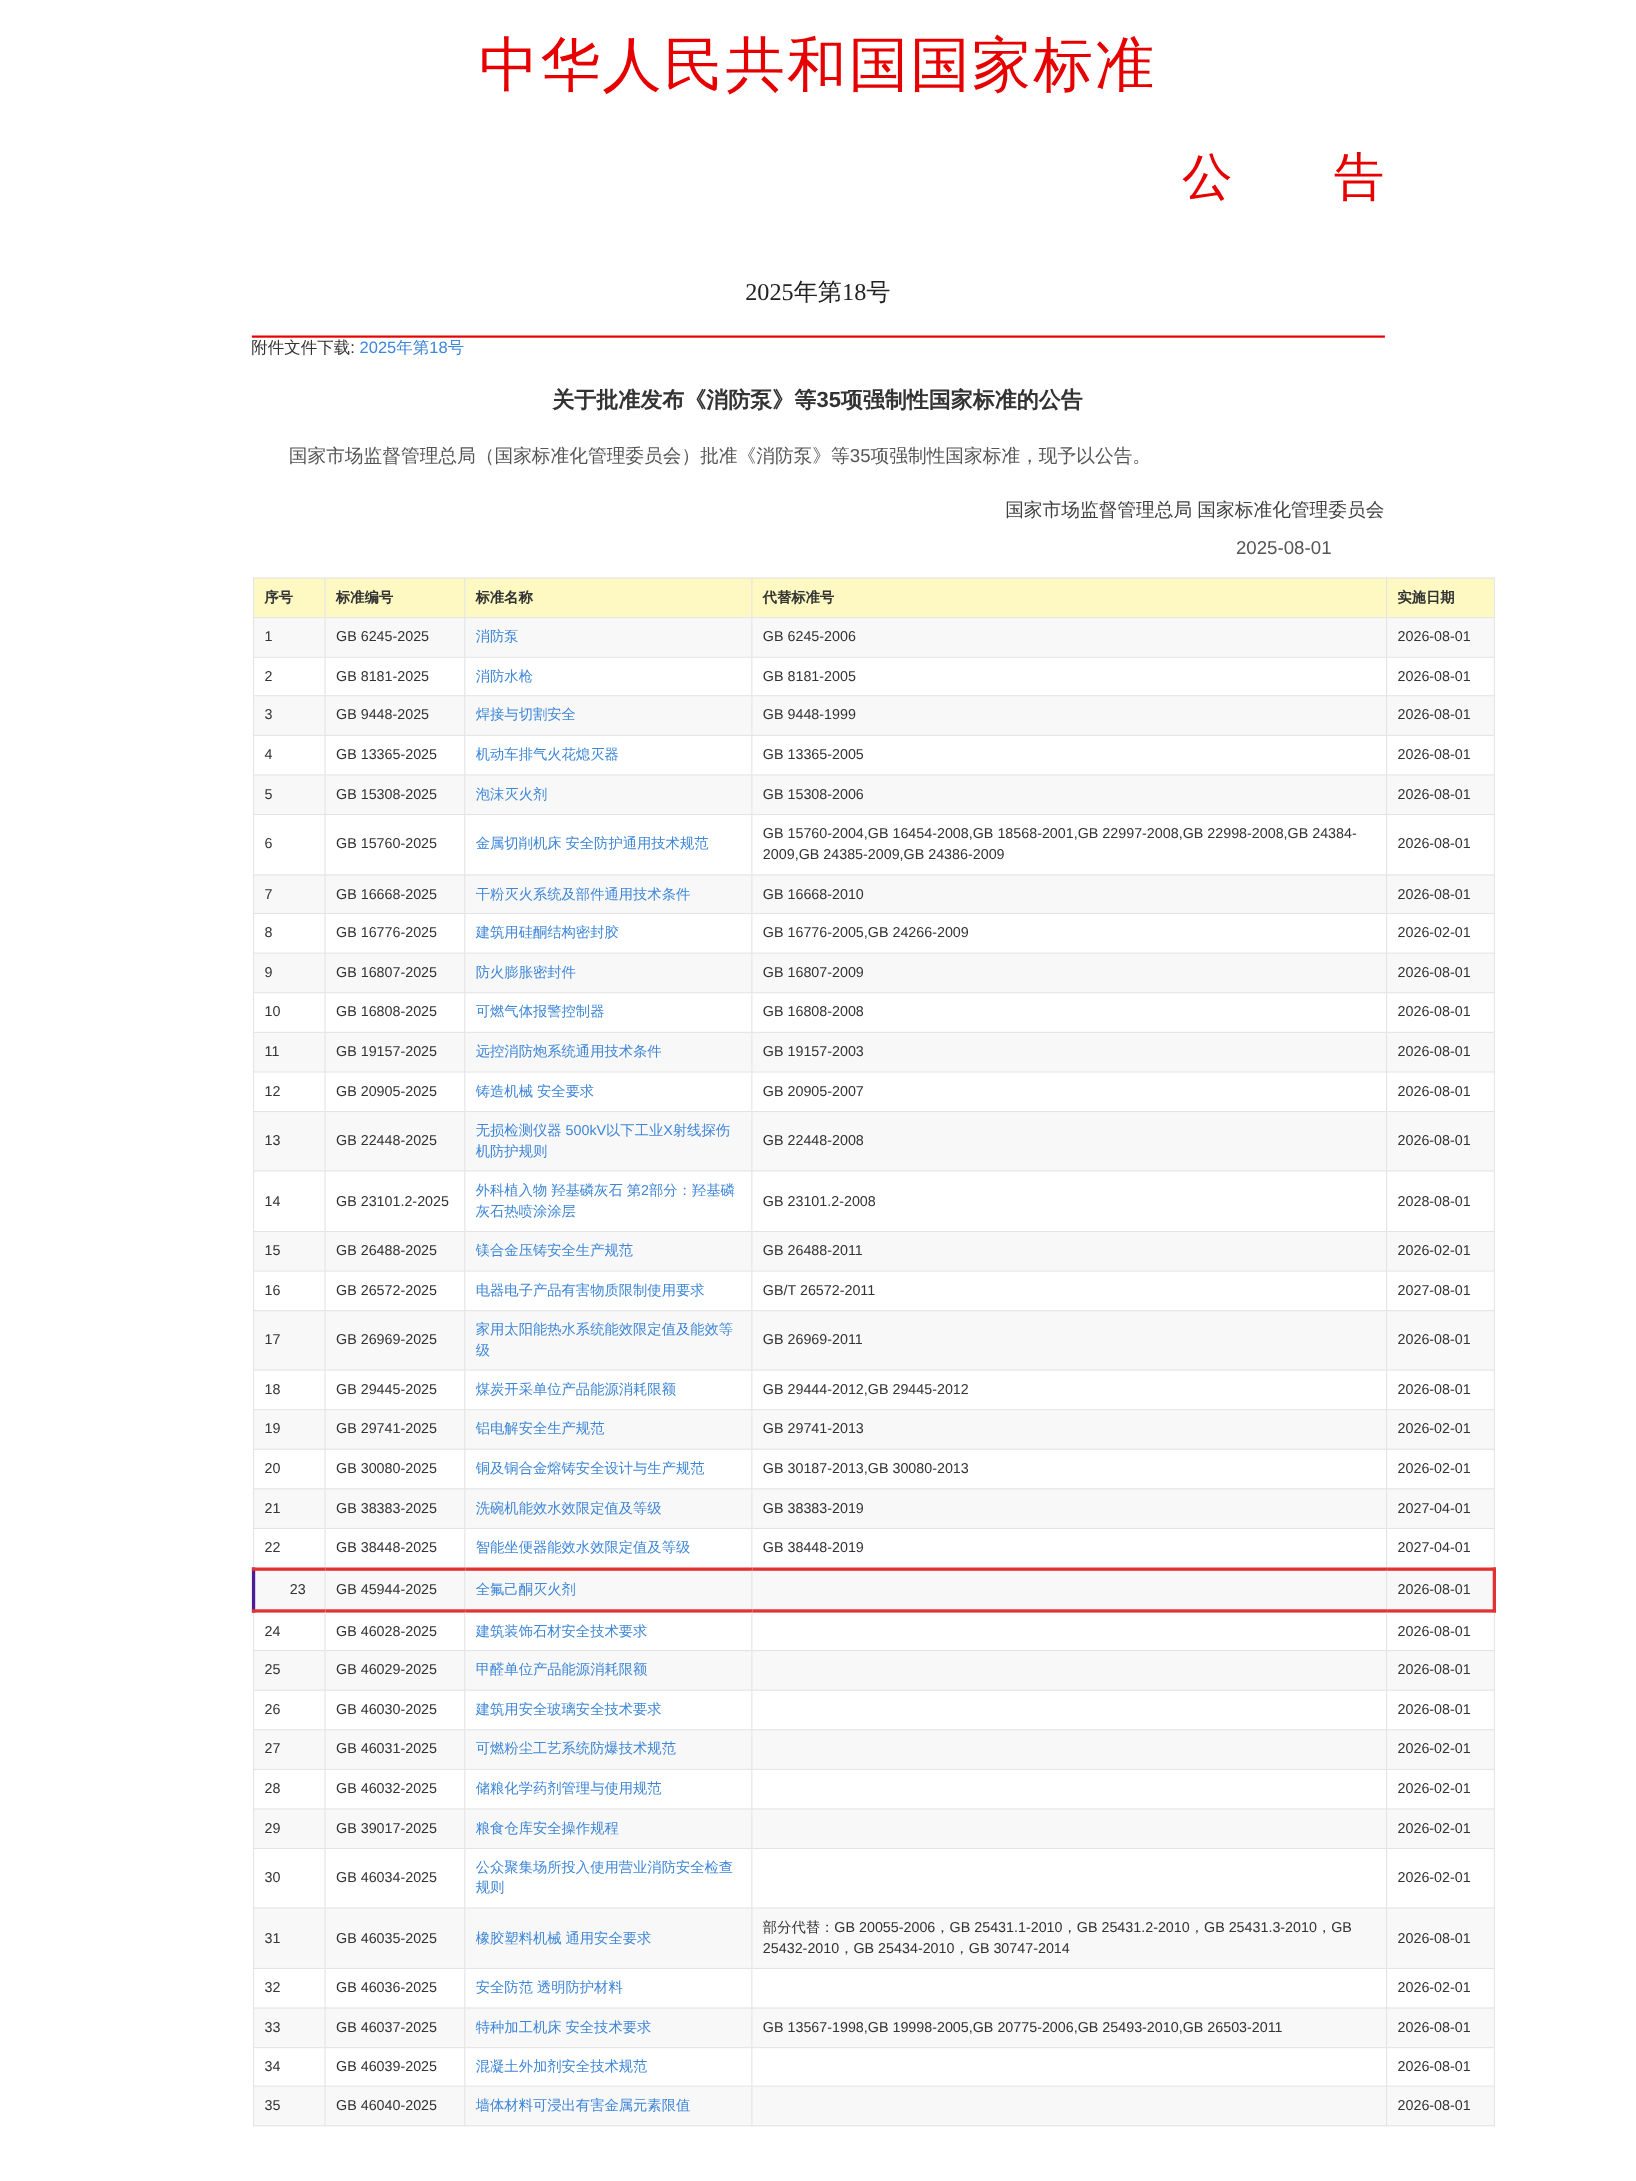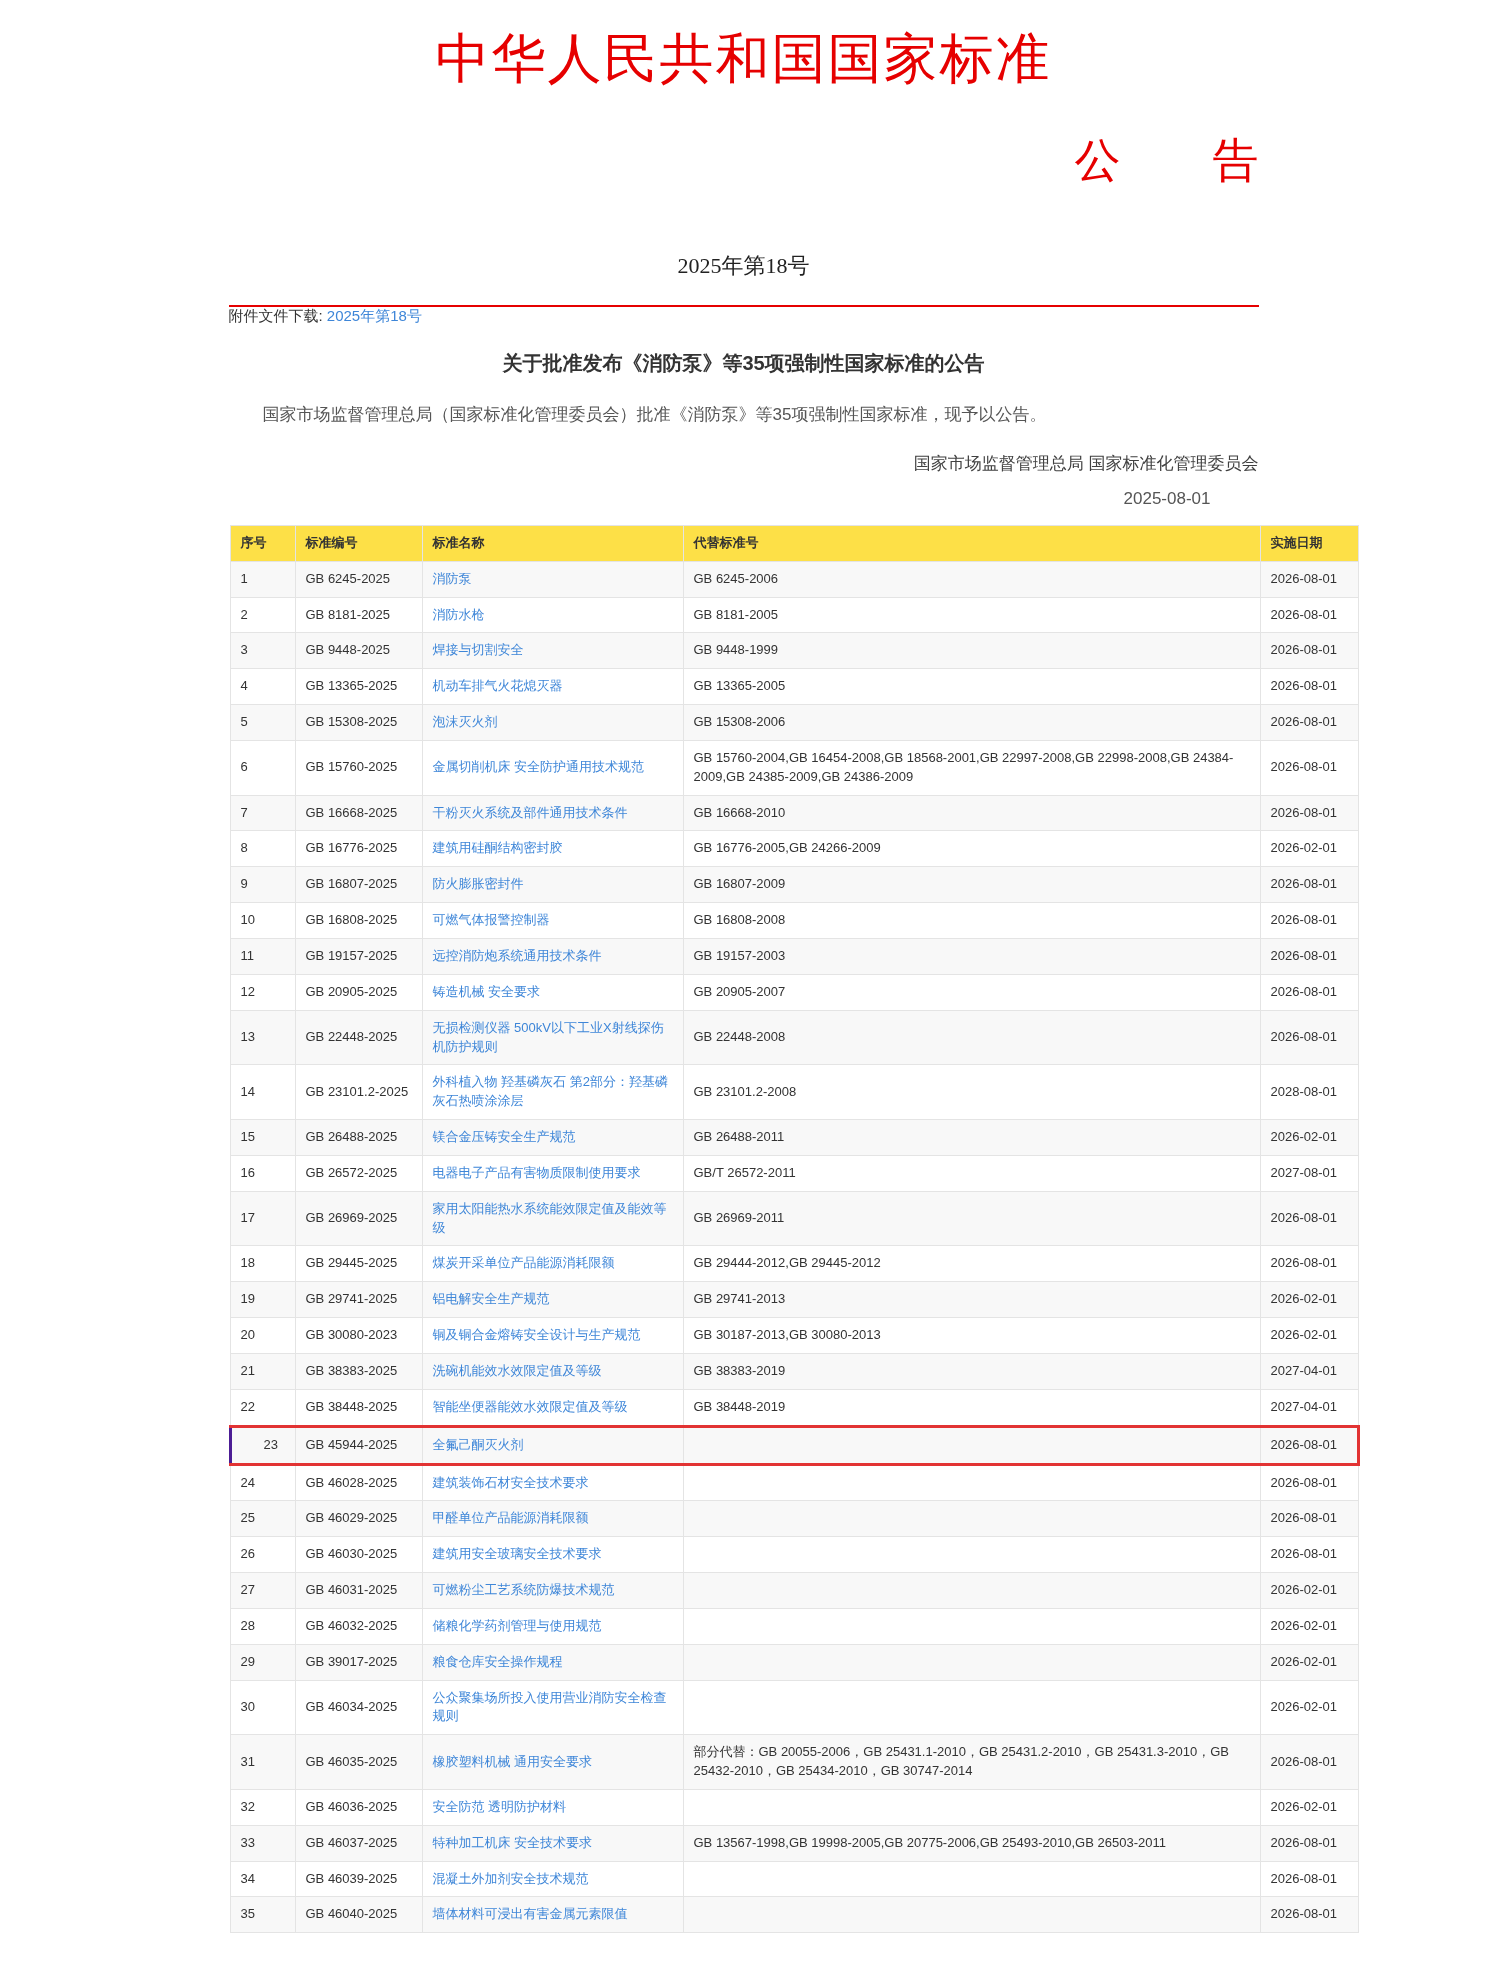--- a/index.html
+++ b/index.html
@@ -90,21 +90,21 @@
     color: #333;
   }
   table.standards th, table.standards td {
     border: 1px solid #e4e4e4;
     padding: 8px 10px;
     line-height: 1.45;
     text-align: left;
     vertical-align: middle;
     word-wrap: break-word;
   }
-  table.standards th { font-weight: bold; background: #fde047; }
+  table.standards th { font-weight: bold; background: #fef9c3; }
   table.standards tbody tr:nth-child(odd) td { background: #f8f8f8; }
   table.standards tbody tr:nth-child(even) td { background: #ffffff; }
   .col-no { width: 44px; }
   .col-code { width: 106px; }
   .col-name { width: 240px; }
   .col-replaced { width: 556px; }
   .col-date { width: 77px; white-space: nowrap; }
   table.standards a {
     color: #3e86d8;
     text-decoration: none;
@@ -278,21 +278,21 @@
         </tr>
         <tr>
           <td class="col-no">19</td>
           <td class="col-code">GB 29741-2025</td>
           <td class="col-name"><a href="#">铝电解安全生产规范</a></td>
           <td class="col-replaced">GB 29741-2013</td>
           <td class="col-date">2026-02-01</td>
         </tr>
         <tr>
           <td class="col-no">20</td>
-          <td class="col-code">GB 30080-2023</td>
+          <td class="col-code">GB 30080-2025</td>
           <td class="col-name"><a href="#">铜及铜合金熔铸安全设计与生产规范</a></td>
           <td class="col-replaced">GB 30187-2013,GB 30080-2013</td>
           <td class="col-date">2026-02-01</td>
         </tr>
         <tr>
           <td class="col-no">21</td>
           <td class="col-code">GB 38383-2025</td>
           <td class="col-name"><a href="#">洗碗机能效水效限定值及等级</a></td>
           <td class="col-replaced">GB 38383-2019</td>
           <td class="col-date">2027-04-01</td>

